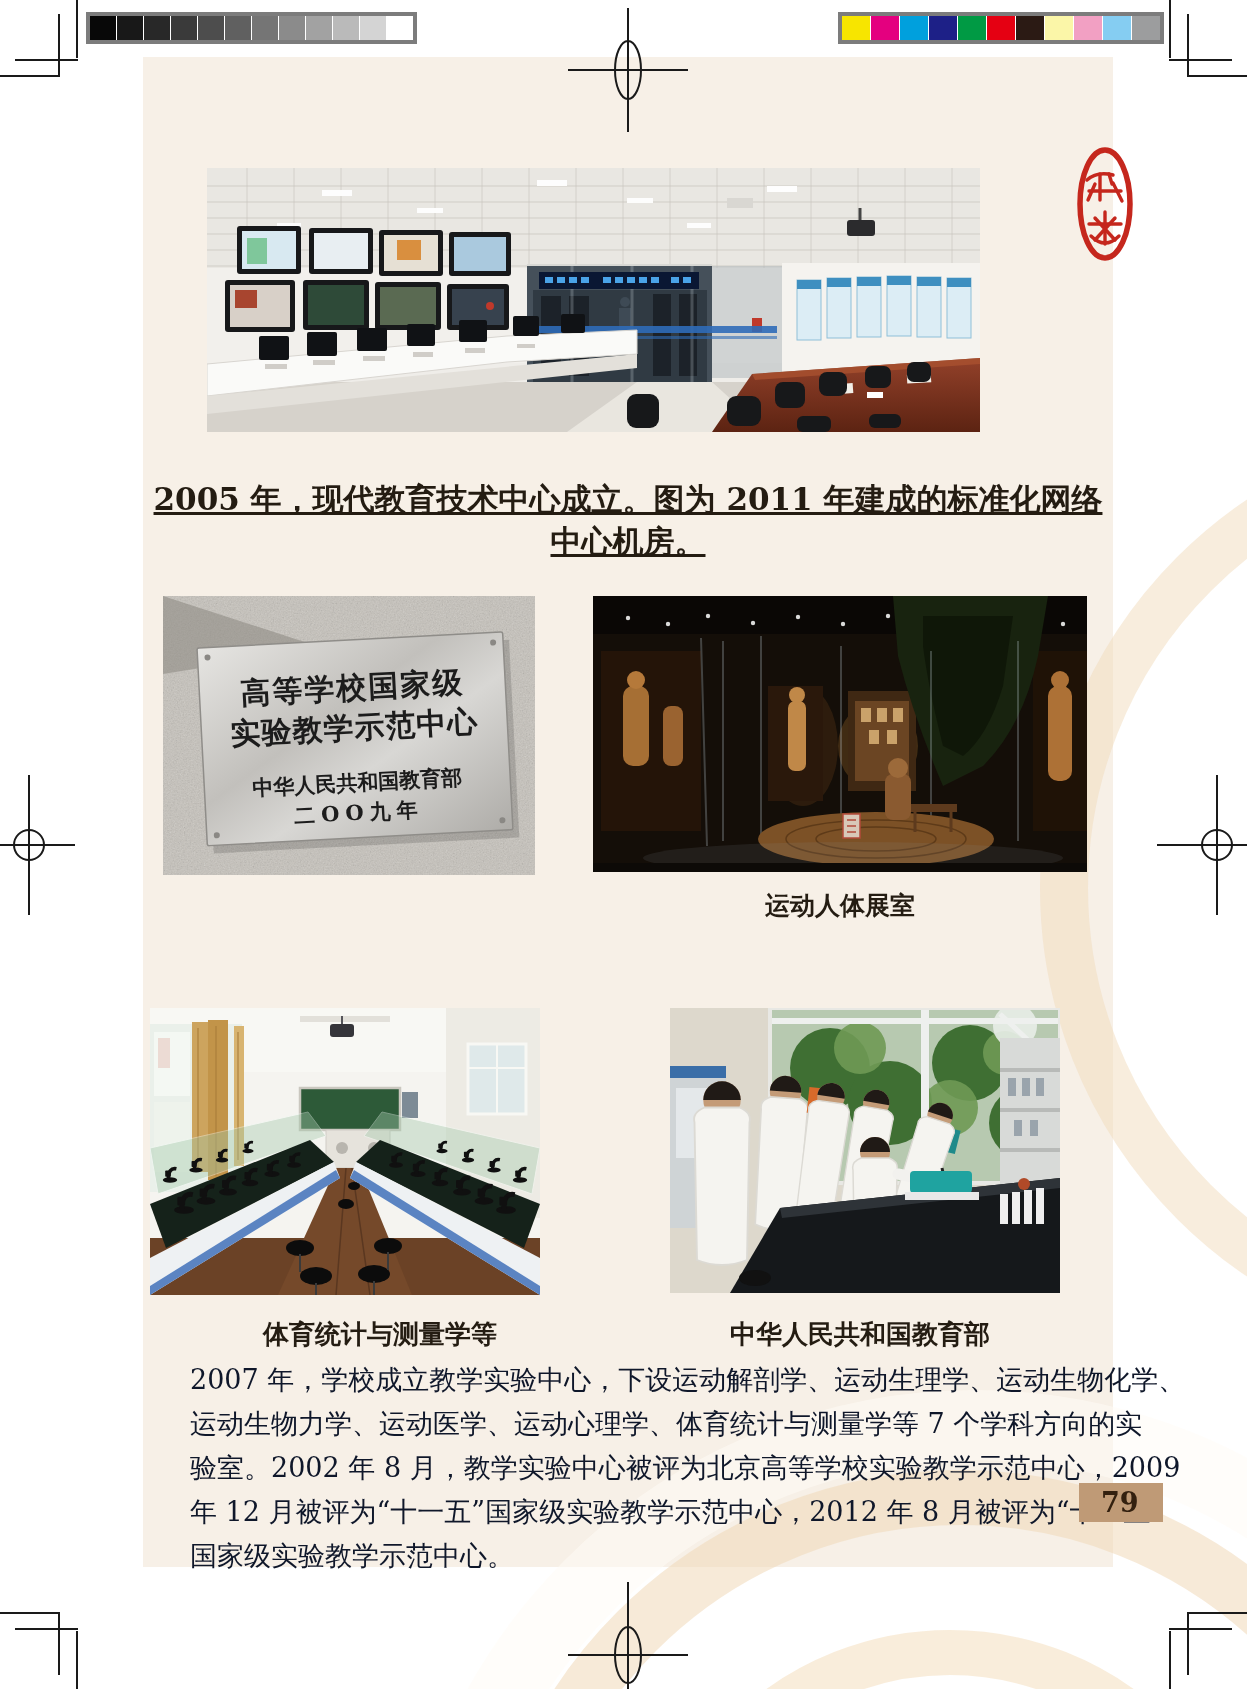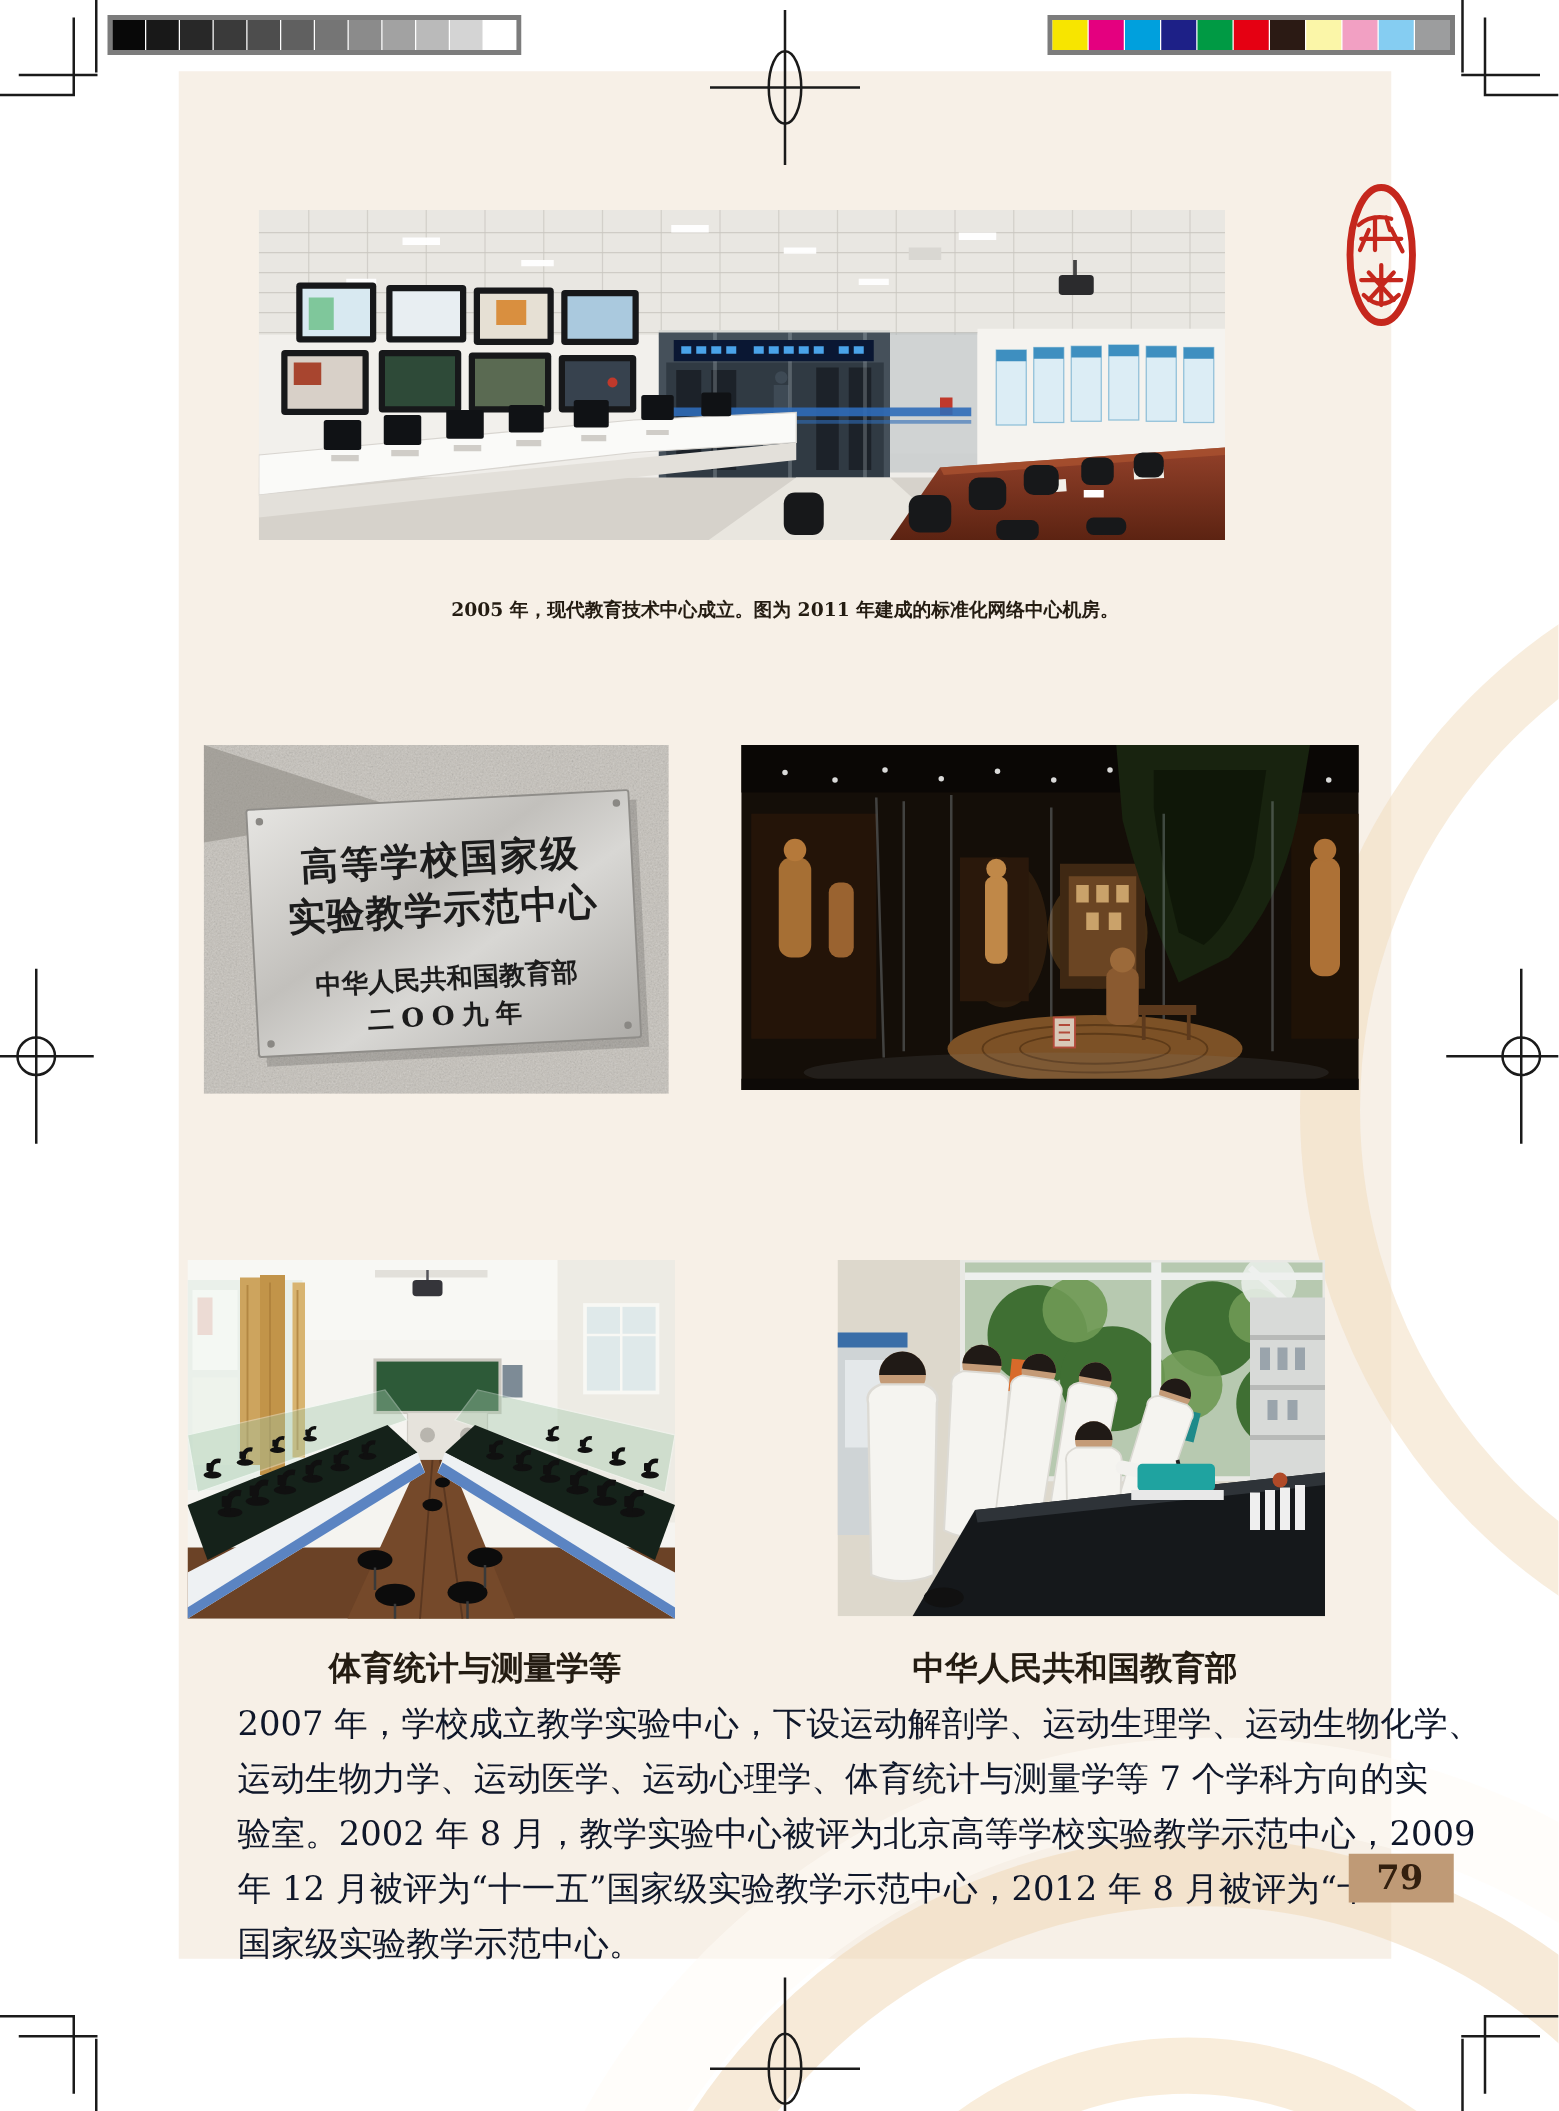--- a/index.html
+++ b/index.html
@@ -24,21 +24,21 @@
   #printmarks{position:absolute;left:0;top:0;width:1247px;height:1689px;z-index:3;pointer-events:none;}
   
   .photo{position:absolute;z-index:4;display:block;}
   #photo1{left:207px;top:168px;width:773px;height:264px;}
   #photo2{left:163px;top:596px;width:372px;height:279px;}
   #photo3{left:593px;top:596px;width:494px;height:276px;}
   #photo4{left:150px;top:1008px;width:390px;height:287px;}
   #photo5{left:670px;top:1008px;width:390px;height:285px;}
   
   .caption{position:absolute;z-index:4;text-align:center;font-weight:700;color:#241c12;}
-  #cap1{left:143px;top:479px;width:970px;font-size:15px;}
+  #cap1{left:143px;top:479px;width:970px;font-size:31px;text-decoration:underline;}
   #cap2{left:593px;top:889px;width:494px;font-size:25px;}
   #cap3{left:160px;top:1317px;width:440px;font-size:26px;}
   #cap4{left:650px;top:1317px;width:420px;font-size:26px;}
   
   #para{position:absolute;left:190px;top:1358px;width:840px;z-index:4;color:#0f172a;}
   .para-line{font-size:27px;line-height:44px;white-space:nowrap;}
   
   #pagenum-box{position:absolute;left:1079px;top:1483px;width:84px;height:39px;background:#bf9a76;
                z-index:4;display:flex;align-items:center;}
   #pagenum{font-size:27px;font-weight:700;color:#33200f;margin-left:22px;}
@@ -539,20 +539,21 @@
           <rect x="342" y="184" width="8" height="32"></rect>
         <rect x="354" y="182" width="8" height="34"></rect>
           <rect x="366" y="180" width="8" height="36"></rect>
       </g>
       <circle cx="354" cy="176" r="6" fill="#b04a28"></circle>
     </g>
     <ellipse cx="85" cy="270" rx="16" ry="8" fill="#111111"></ellipse>
   </svg>
 
   <div class="caption" id="cap1">2005 年，现代教育技术中心成立。图为 2011 年建成的标准化网络中心机房。</div>
+  <div class="caption" id="cap2">运动人体展室</div>
   <div class="caption" id="cap3">体育统计与测量学等</div>
   <div class="caption" id="cap4">中华人民共和国教育部</div>
 
   <div id="para">
       <div class="para-line">2007 年，学校成立教学实验中心，下设运动解剖学、运动生理学、运动生物化学、</div>
       <div class="para-line">运动生物力学、运动医学、运动心理学、体育统计与测量学等 7 个学科方向的实</div>
       <div class="para-line">验室。2002 年 8 月，教学实验中心被评为北京高等学校实验教学示范中心，2009</div>
       <div class="para-line">年 12 月被评为“十一五”国家级实验教学示范中心，2012 年 8 月被评为“十二五”</div>
       <div class="para-line last">国家级实验教学示范中心。</div>
     </div>

